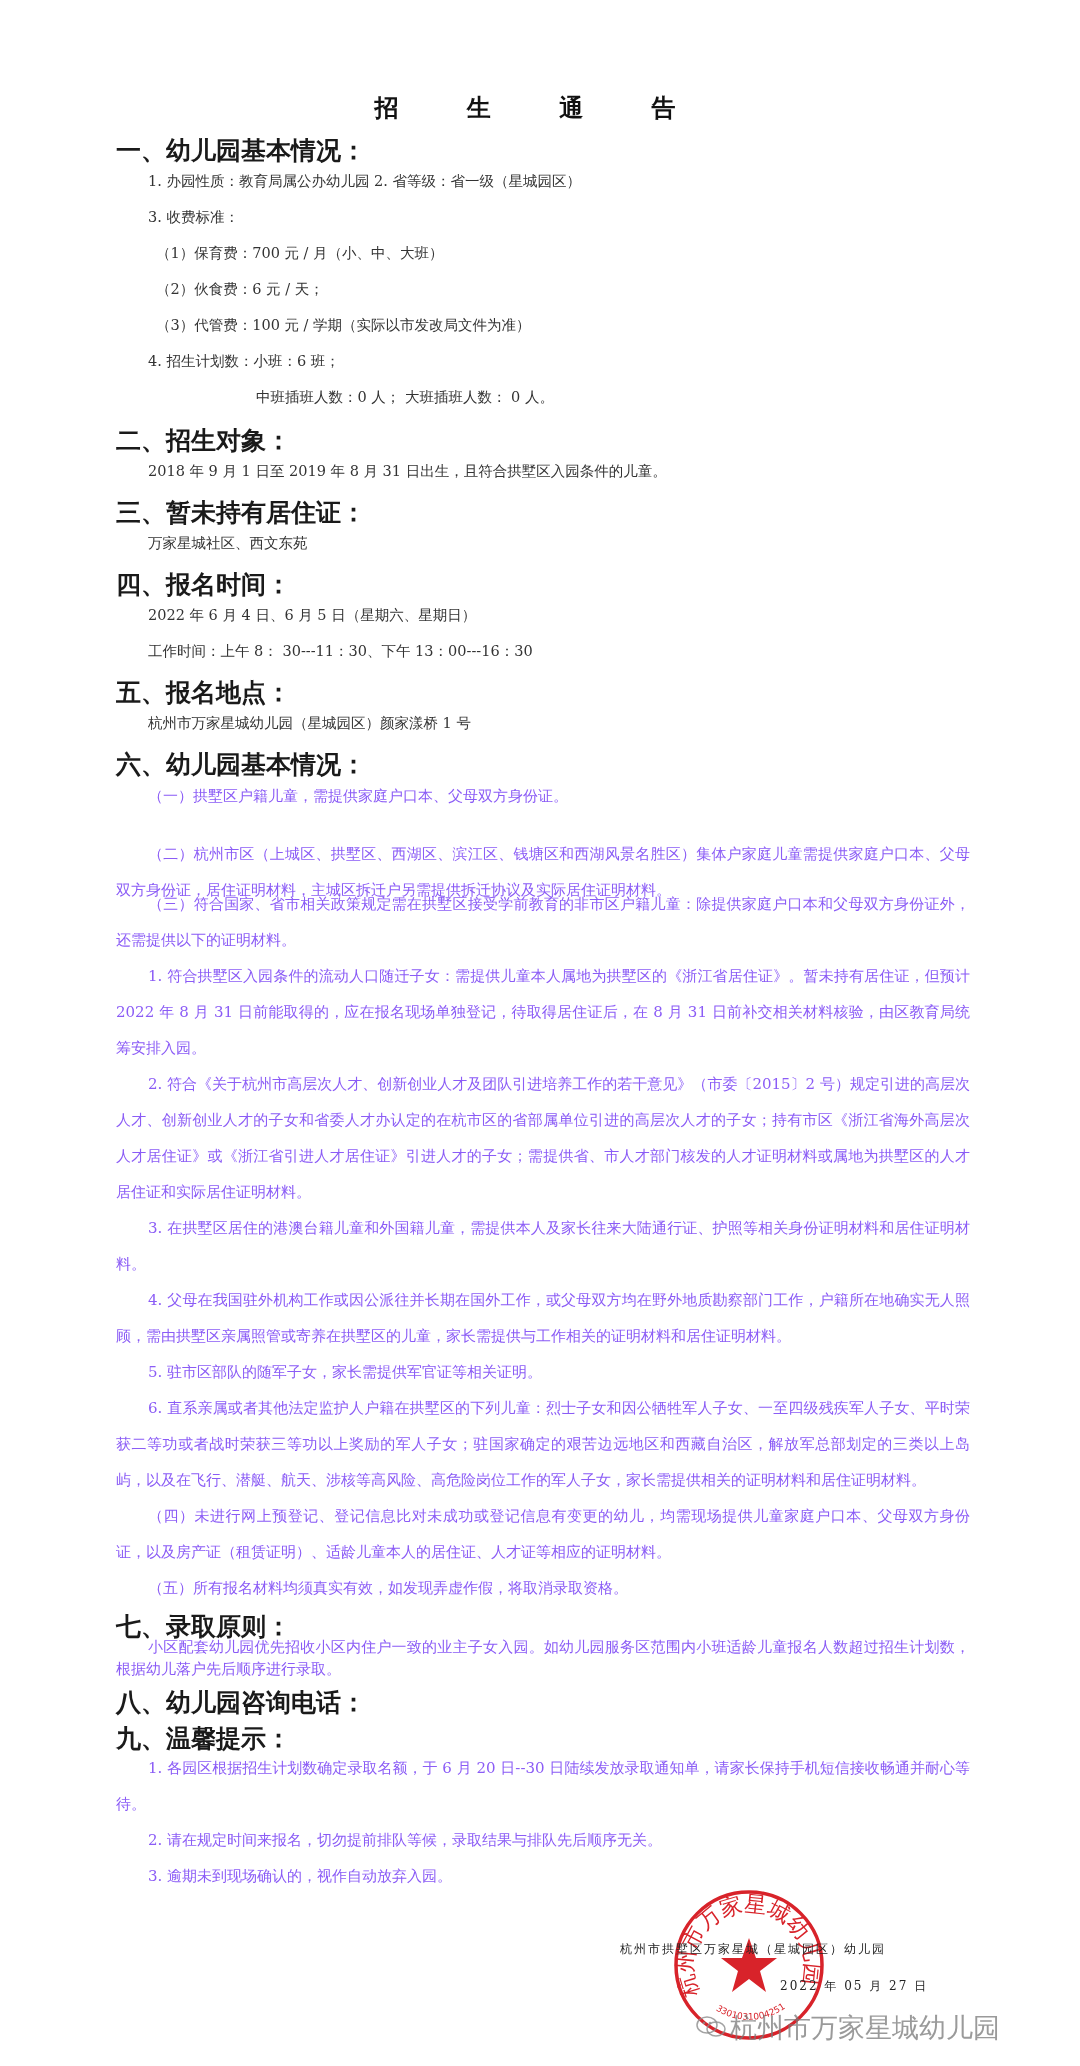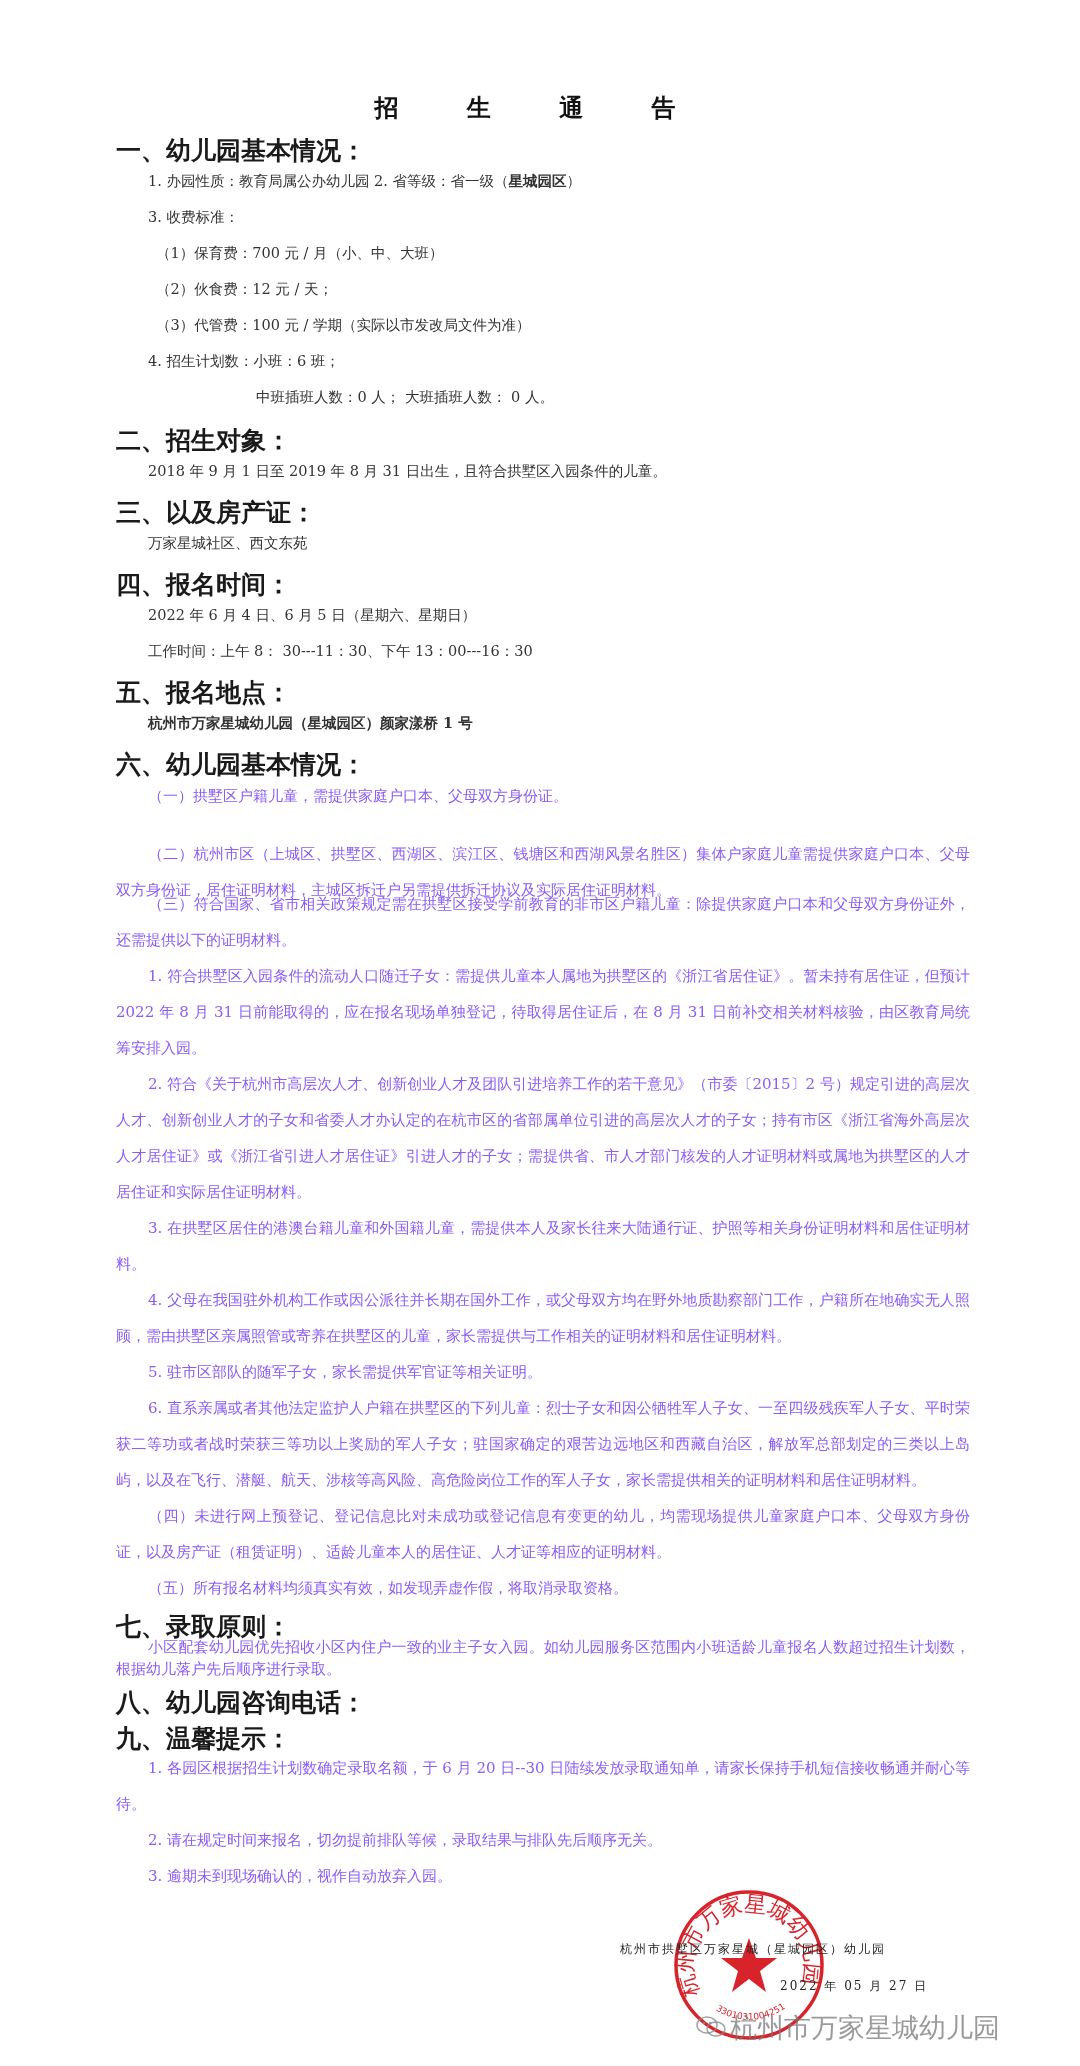--- a/index.html
+++ b/index.html
@@ -6,45 +6,45 @@
   body { width: 1080px; height: 2066px; position: relative; overflow: hidden;
          font-family: "DejaVu Serif", "Liberation Serif", serif; color: #2a2a2a; }
   .abs { position: absolute; white-space: nowrap; }
   .title { left: 0; width: 1080px; text-align: center; top: 92px; font-family: "DejaVu Sans", "Liberation Sans", sans-serif;
            font-weight: bold; font-size: 24px; letter-spacing: 30px; color: #111; }
   .h { left: 116px; font-family: "DejaVu Sans", "Liberation Sans", sans-serif; font-weight: bold; font-size: 25px; color: #1a1a1a; }
   .t { font-size: 14.5px; color: #333; }
   .p { position: absolute; left: 116px; width: 854px; font-size: 15px; color: #8b5cf6; line-height: 36px;
        text-align: justify; text-indent: 32px; }
   .p.tight { line-height: 22px; text-indent: 32px; }
-  .bold { font-weight: bold; }
+  .bold { font-weight: normal; }
   .sign { font-size: 12px; color: #222; letter-spacing: 2px; }
   .seal { position: absolute; left: 672px; top: 1888px; width: 154px; height: 154px; }
   .wm { position: absolute; left: 730px; top: 2010px; font-family: "DejaVu Sans", "Liberation Sans", sans-serif;
         font-size: 27px; color: rgba(120,120,120,0.75); white-space: nowrap; }
   .wm-icon { position: absolute; left: 695px; top: 2014px; width: 32px; height: 26px; }
 </style>
 </head>
 <body>
 
 <div class="abs title">招 生 通 告</div>
 
 <div class="abs h" style="top:134px">一、幼儿园基本情况：</div>
 <div class="abs t" style="left:148px;top:172px"><span>1. 办园性质：教育局属公办幼儿园   2. 省等级：省一级（</span><span class="bold">星城园区</span><span>）</span></div>
 <div class="abs t" style="left:148px;top:208px">3. 收费标准：</div>
 <div class="abs t" style="left:156px;top:244px">（1）保育费：700   元 / 月（小、中、大班）</div>
-<div class="abs t" style="left:156px;top:280px">（2）伙食费：12   元 / 天；</div>
+<div class="abs t" style="left:156px;top:280px">（2）伙食费：6   元 / 天；</div>
 <div class="abs t" style="left:156px;top:316px">（3）代管费：100 元 / 学期（实际以市发改局文件为准）</div>
 <div class="abs t" style="left:148px;top:352px">4. 招生计划数：小班：6  班；</div>
 <div class="abs t" style="left:256px;top:388px">中班插班人数：0 人；      大班插班人数：  0   人。</div>
 
 <div class="abs h" style="top:424px">二、招生对象：</div>
 <div class="abs t" style="left:148px;top:462px">2018 年 9 月 1 日至 2019 年 8 月 31 日出生，且符合拱墅区入园条件的儿童。</div>
 
-<div class="abs h" style="top:496px">三、以及房产证：</div>
+<div class="abs h" style="top:496px">三、暂未持有居住证：</div>
 <div class="abs t" style="left:148px;top:534px">万家星城社区、西文东苑</div>
 
 <div class="abs h" style="top:568px">四、报名时间：</div>
 <div class="abs t" style="left:148px;top:606px">2022 年 6 月 4 日、6 月 5 日（星期六、星期日）</div>
 <div class="abs t" style="left:148px;top:642px">工作时间：上午 8：  30---11：30、下午 13：00---16：30</div>
 
 <div class="abs h" style="top:676px">五、报名地点：</div>
 <div class="abs t bold" style="left:148px;top:714px">杭州市万家星城幼儿园（星城园区）颜家漾桥 1 号</div>
 
 <div class="abs h" style="top:748px">六、幼儿园基本情况：</div>

